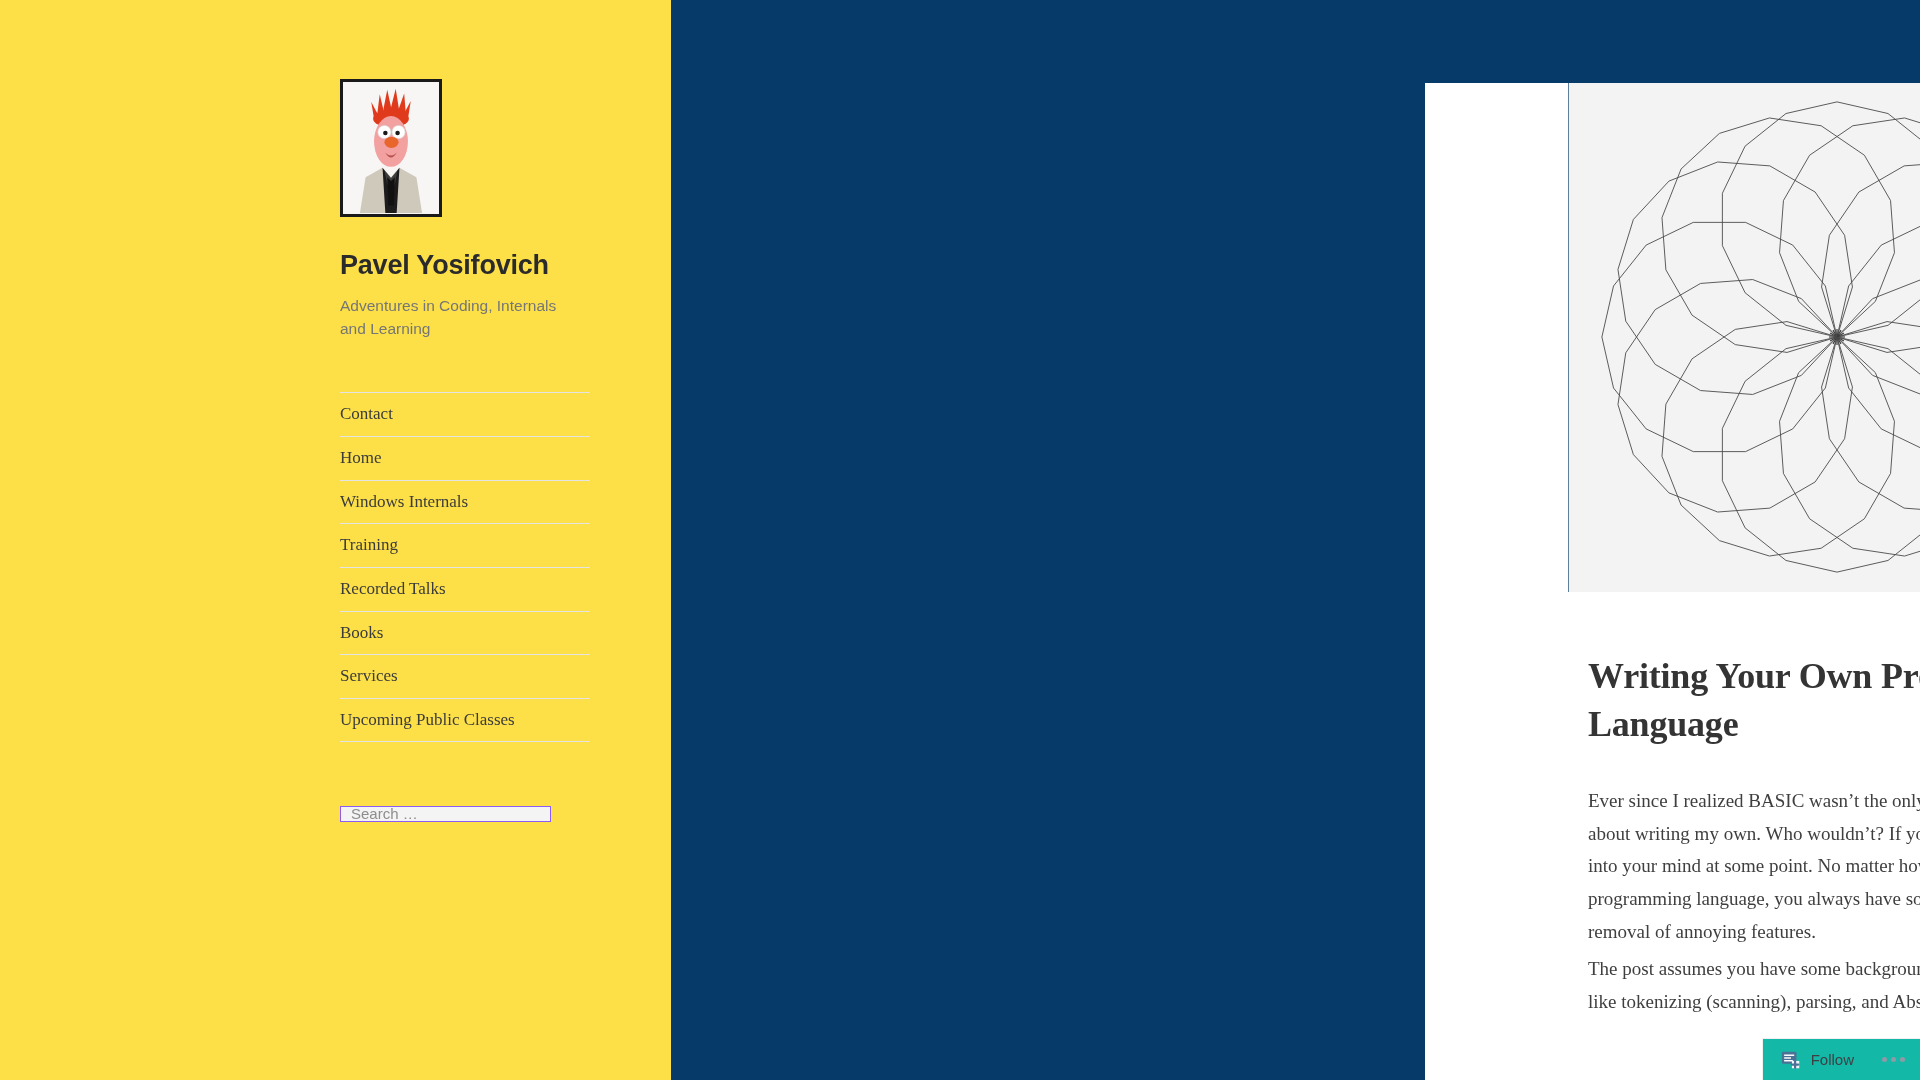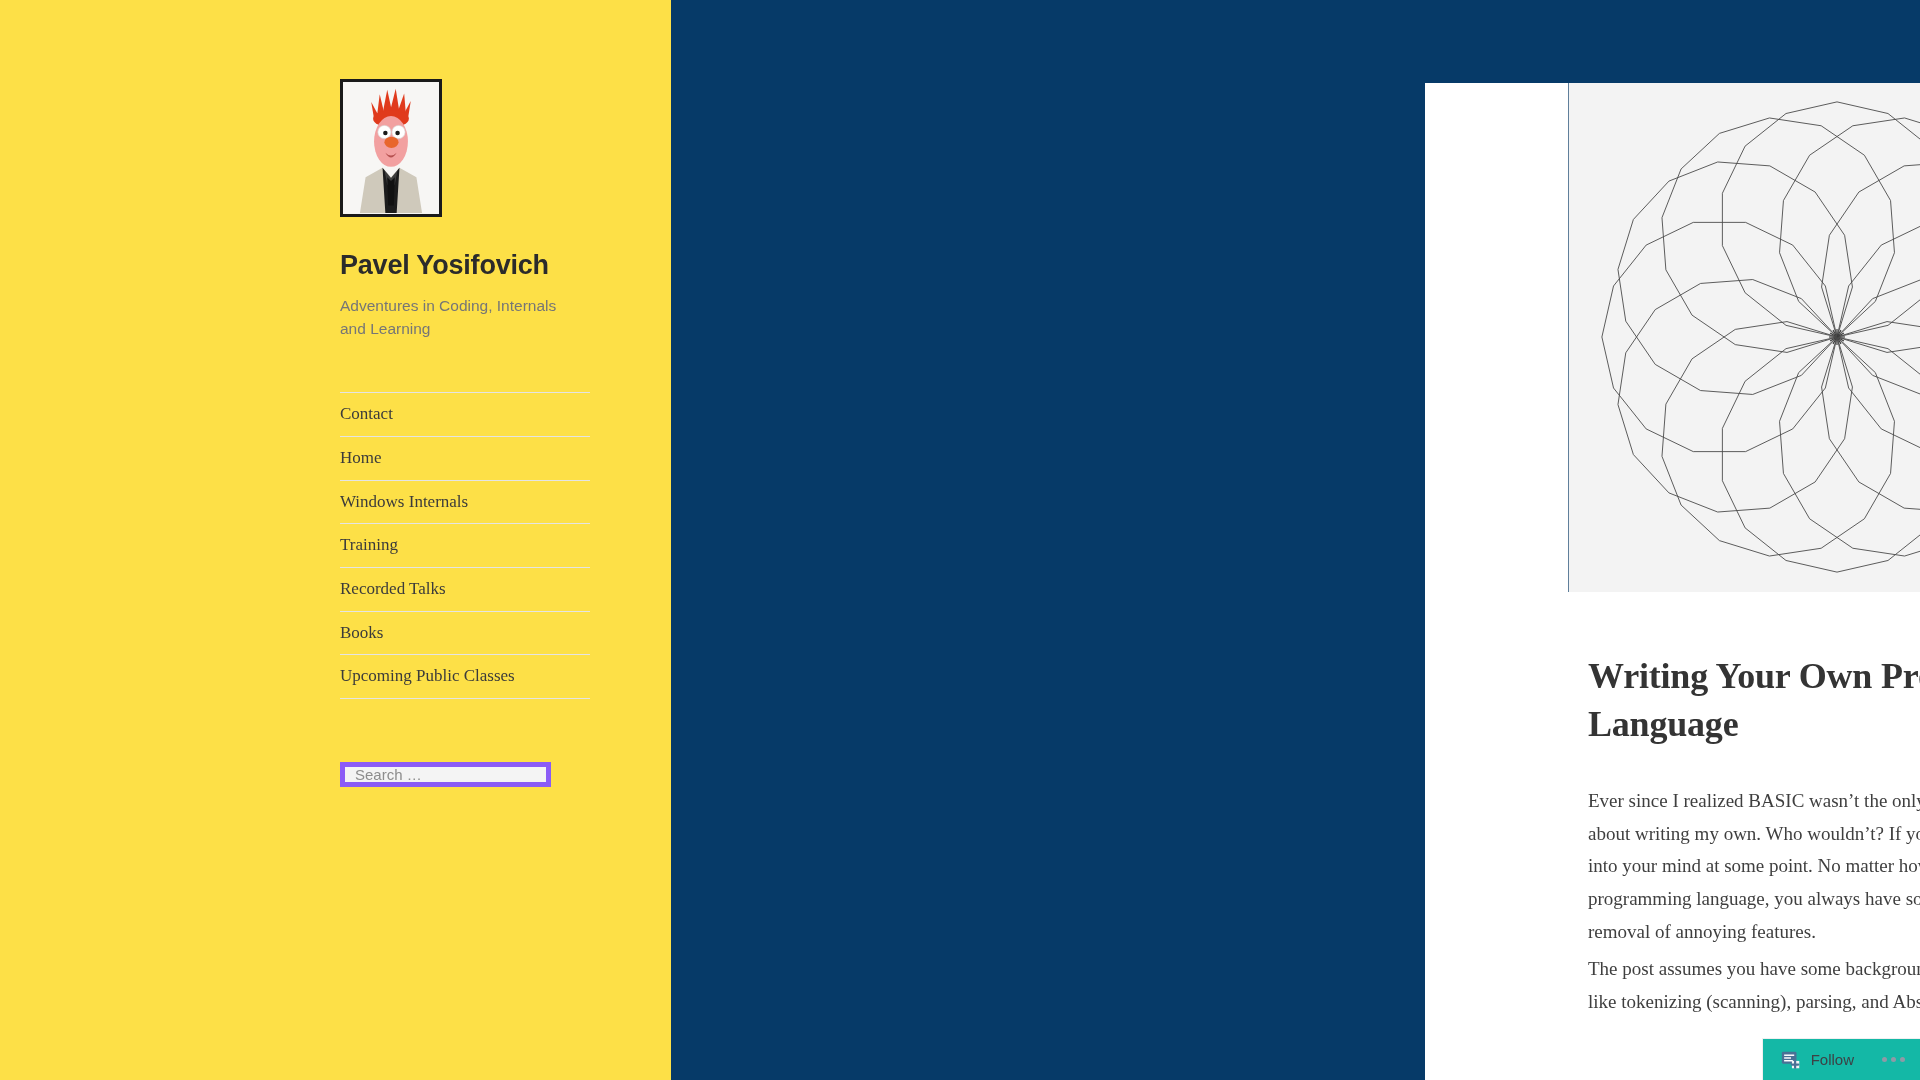--- a/index.html
+++ b/index.html
@@ -53,22 +53,22 @@
   .nav-item a {
     display: block;
     font-family: "Liberation Serif", "DejaVu Serif", serif;
     font-size: 17px; color: #3b3b3b; text-decoration: none;
     line-height: 1.45;
   }
 
   
   #search-wrap { margin-top: 63px; width: 211px; }
   #search-input {
-    width: 211px; height: 25px;
-    background: #f4f4f4; border: 5px solid #8b5cf6;
+    width: 211px; height: 16px;
+    background: #f4f4f4; border: 1px solid #8b5cf6;
     font-family: "Liberation Sans", "DejaVu Sans", sans-serif;
     font-size: 15px; color: #6d6d6d;
     padding: 0 10px; outline: none;
   }
   #search-input::placeholder { color: #8d8d8d; }
 
   
   #recent-section { margin-top: 62px; width: 250px; }
   #recent-heading {
     font-family: "Liberation Sans", "DejaVu Sans", sans-serif;
@@ -194,20 +194,23 @@
           <a href="#">Windows Internals</a>
         </div>
         <div class="nav-item">
           <a href="#">Training</a>
         </div>
         <div class="nav-item">
           <a href="#">Recorded Talks</a>
         </div>
         <div class="nav-item">
           <a href="#">Books</a>
+        </div>
+        <div class="nav-item">
+          <a href="#">Services</a>
         </div>
         <div class="nav-item">
           <a href="#">Upcoming Public Classes</a>
         </div>
       </nav>
 
       <div id="search-wrap">
         <input id="search-input" type="text" placeholder="Search …" style="">
       </div>
 

